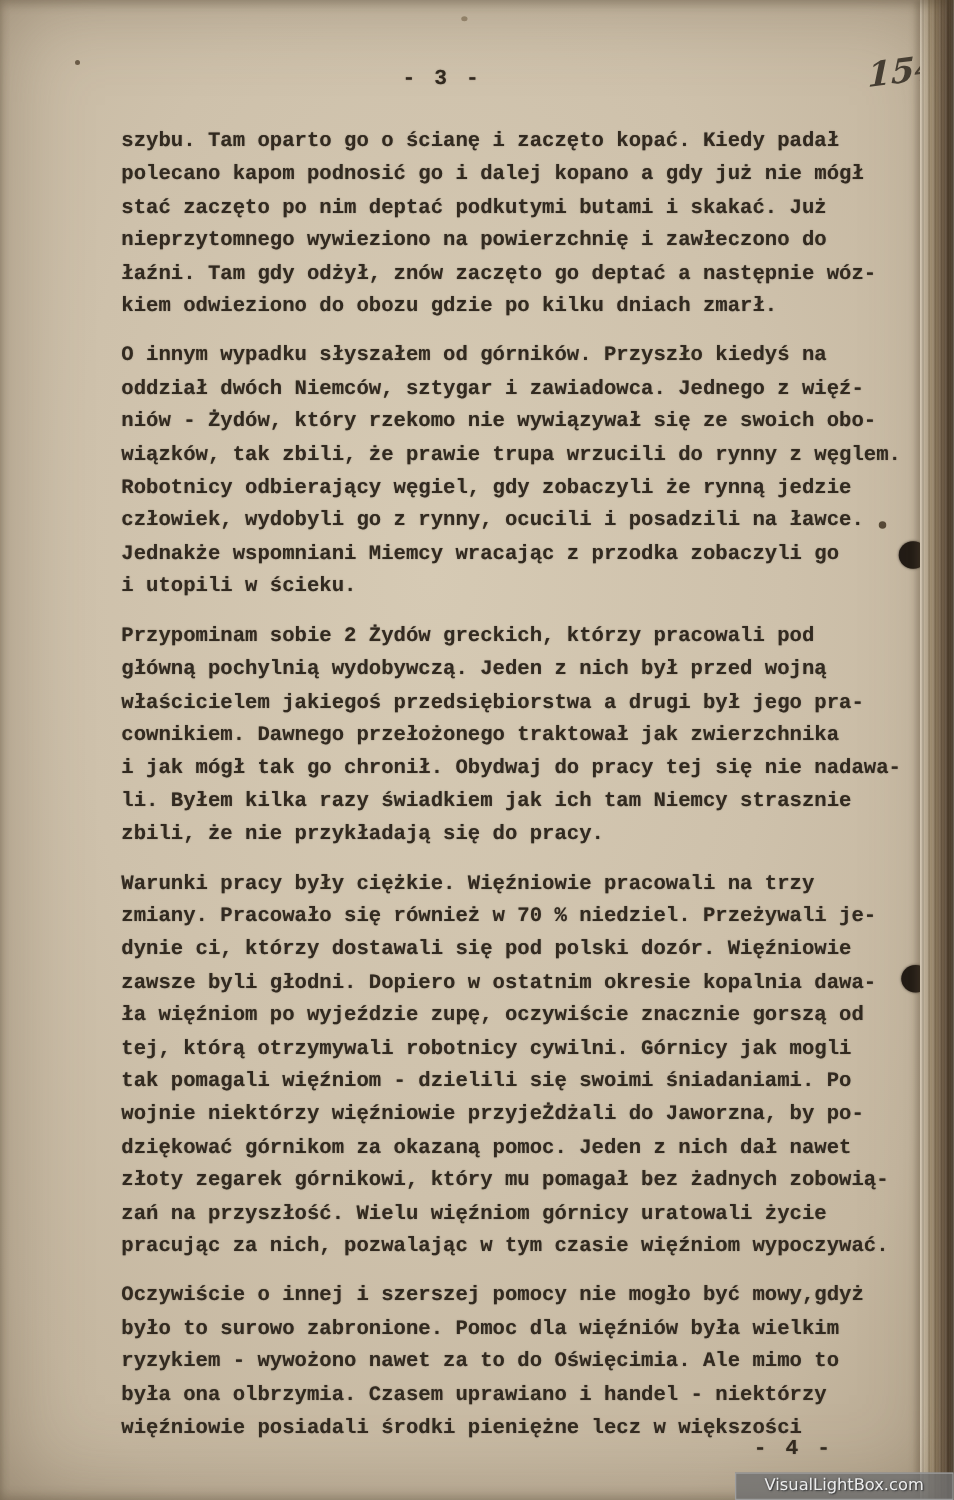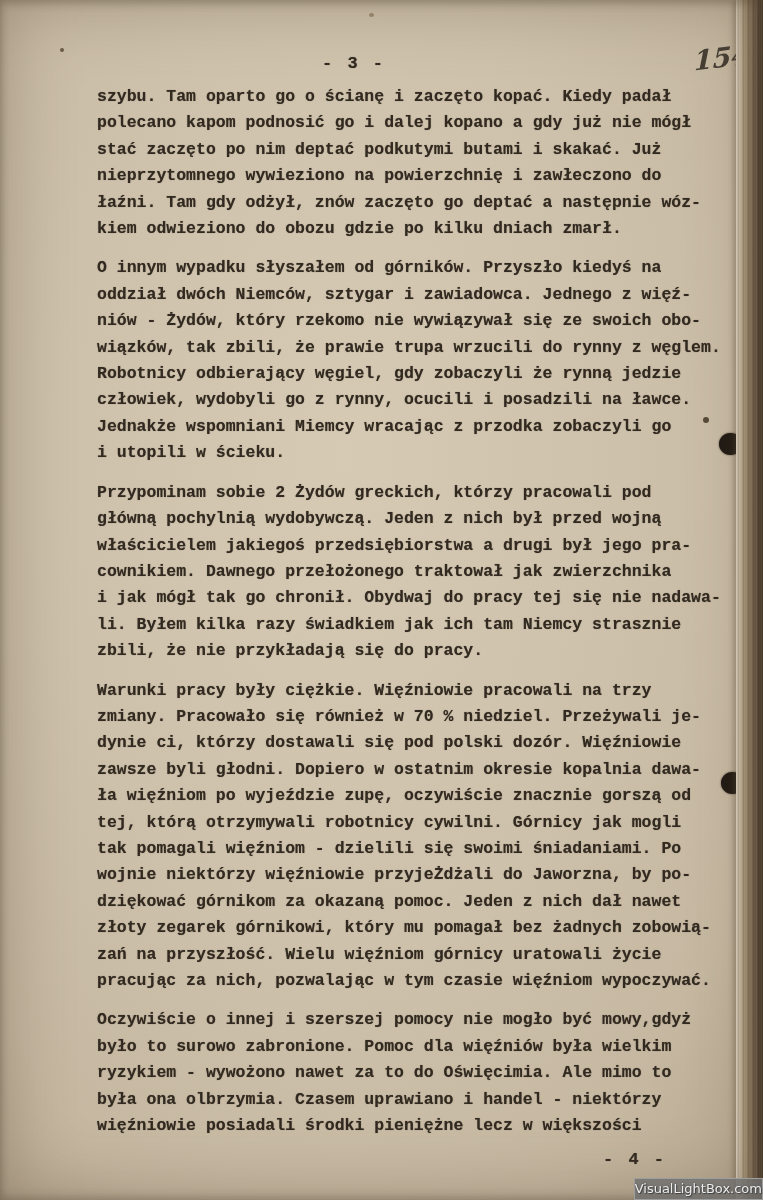--- a/index.html
+++ b/index.html
@@ -36,21 +36,21 @@
   .folio {
     position: absolute; left: 694px; top: 44px;
     font-family: "DejaVu Serif", serif;
     font-style: italic; font-weight: 600;
     font-size: 27px; line-height: 1;
     color: #453e33;
     transform: rotate(-7deg) skewX(-8deg);
     z-index: 2;
   }
   .body-text {
-    position: absolute; left: 97px; top: 84px; width: 634px;
+    position: absolute; left: 97px; top: 100px; width: 634px;
     font-size: 16.5px; line-height: 26.4px;
     z-index: 2;
   }
   .para { margin: 0 0 13px 0; white-space: pre-wrap; }
   .page-num-bottom {
     position: absolute; left: 603px; top: 1150px;
     font-size: 17px; letter-spacing: 2.5px;
     z-index: 2;
   }
   
@@ -75,21 +75,21 @@
     z-index: 3;
   }
   .dot1 { left: 719px; top: 433px; }
   .dot2 { left: 721px; top: 772px; }
   .speck { position: absolute; border-radius: 50%; z-index: 3; }
   .speck1 { left: 703px; top: 417px; width: 6px; height: 6px; background: #584a38; }
   .speck2 { left: 60px;  top: 48px;  width: 4px; height: 4px; background: #6b5c48; }
   .speck3 { left: 369px; top: 13px;  width: 5px; height: 4px; background: #9a8a70; }
   .watermark {
     position: absolute; right: 0; bottom: 0;
-    padding: 2px 0 3px;
+    padding: 2px 23px 3px;
     background: rgba(112,112,112,0.82);
     border: 1px solid #9e9e9e;
     font-family: "DejaVu Sans", "Liberation Sans", sans-serif;
     font-size: 13px; line-height: 15px;
     color: #ececec;
     text-shadow: 1px 1px 1px #3f3f3f, 0 0 2px #505050;
     z-index: 6;
     cursor: pointer;
     text-decoration: none;
   }

